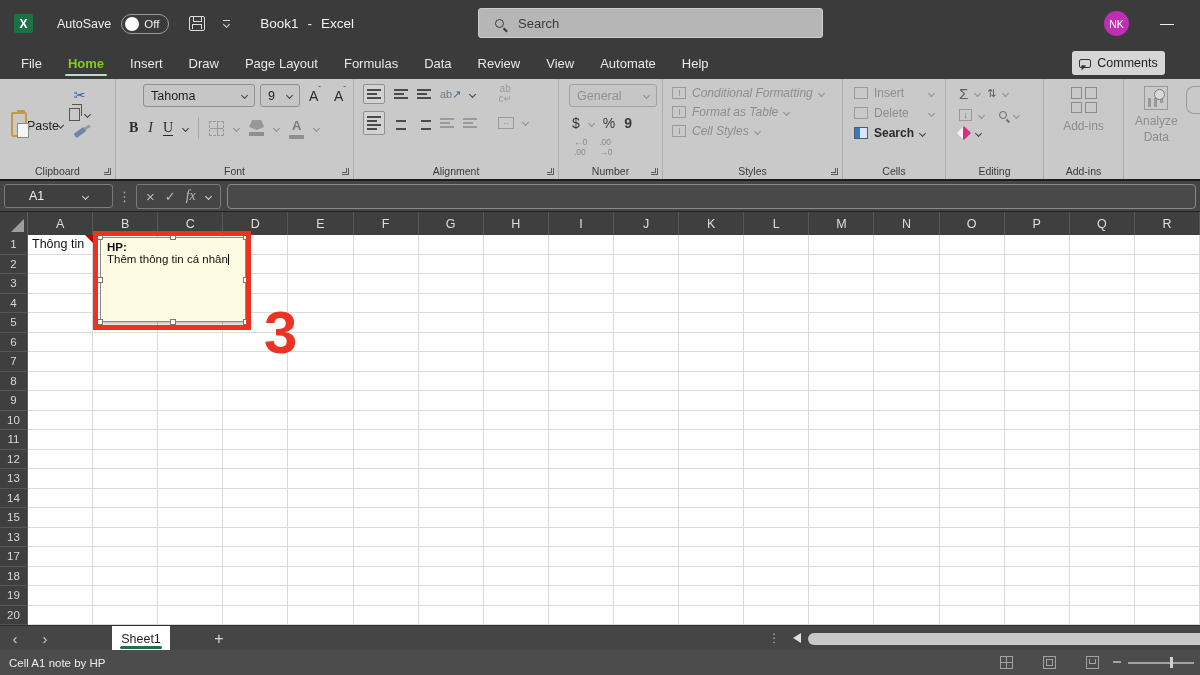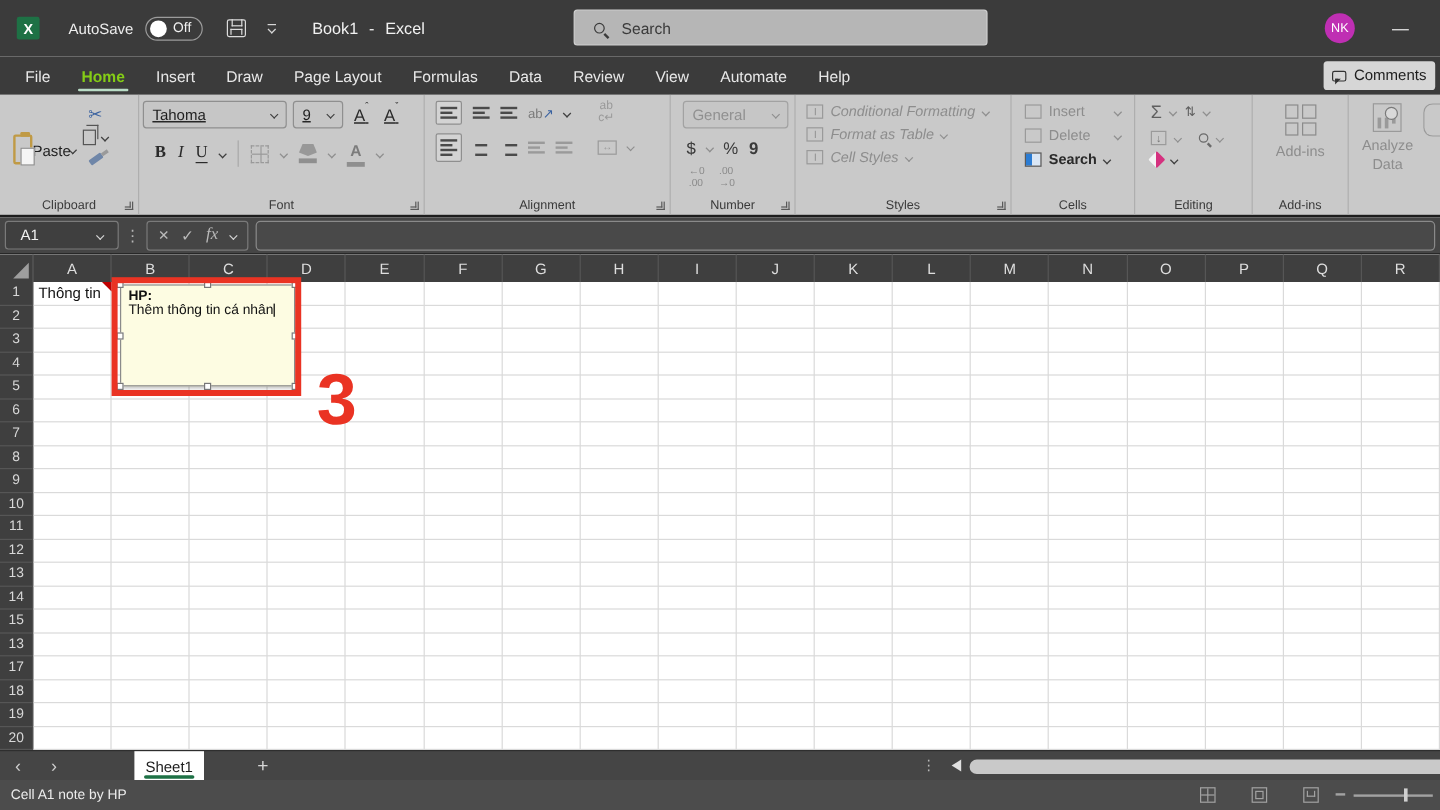--- a/index.html
+++ b/index.html
@@ -34,21 +34,21 @@
             background:#bf2fb3; color:#fff; font-size:10.5px; display:flex; align-items:center; justify-content:center; }
   .min-btn { position:absolute; left:1150px; top:12px; width:34px; height:22px; color:#efefef;
              display:flex; align-items:center; justify-content:center; font-size:14px; }
 
   
   .tabrow { height:32px; background:#3b3b3b; display:flex; align-items:center; color:#e8e8e8;
             font-size:13px; position:relative; padding-left:8px; }
   .tab { padding:0 13px; height:100%; display:flex; align-items:center; position:relative; cursor:pointer; }
   .tab.active { font-weight:bold; color:#84cc16; }
   .tab.active::after { content:""; position:absolute; left:10px; right:10px; bottom:3px; height:2.5px; background:#b9dcc6; border-radius:2px; }
-  .comments-btn { position:absolute; left:1103px; top:4px; width:93px; height:24px; background:#d6d6d6;
+  .comments-btn { position:absolute; left:1072px; top:4px; width:93px; height:24px; background:#d6d6d6;
                   border-radius:3px; color:#1e1e1e; font-size:12.5px; display:flex; align-items:center; justify-content:center; gap:6px; }
   .bubble { width:12px; height:9px; border:1.4px solid #333; border-radius:2px; position:relative; }
   .bubble::after { content:""; position:absolute; left:1px; bottom:-4px; border:3px solid transparent; border-top-color:#333; border-left-color:#333; width:0; height:0; transform:scale(.8); }
 
   
   .ribbon { height:102px; background:#c9c9c9; display:flex; border-bottom:2px solid #1d1d1d; position:relative; overflow:hidden; }
   .rgroup { position:relative; border-right:1px solid #aeaeae; padding:5px 3px 16px; flex:none; }
   .glabel { position:absolute; bottom:2px; left:0; right:0; text-align:center; font-size:10.5px; color:#3a3a3a; }
   .launcher { position:absolute; bottom:4px; right:4px; width:7px; height:7px; border-right:1.3px solid #5a5a5a; border-bottom:1.3px solid #5a5a5a; }
   .launcher::before { content:""; position:absolute; right:1px; bottom:1px; width:4px; height:4px; border-right:1.3px solid #5a5a5a; border-bottom:1.3px solid #5a5a5a; transform:rotate(0deg); }
@@ -64,21 +64,21 @@
   .paste-txt { font-size:12.5px; color:#1e1e1e; margin-top:4px; }
   .clip-col { display:flex; flex-direction:column; gap:6px; margin-left:6px; margin-top:4px; align-items:center; }
   .scissors { font-size:14px; color:#3a62a0; line-height:1; }
   .copy-ic { width:11px; height:13px; border:1.4px solid #555; position:relative; background:#c9c9c9; }
   .copy-ic::before { content:""; position:absolute; left:2px; top:-5px; width:9px; height:11px; border:1.4px solid #555; border-bottom:none; border-left:none; }
   .brush { width:12px; height:5px; background:#6f86a8; border-radius:1px; position:relative; transform:rotate(-35deg); margin-top:3px; }
   .brush::after { content:""; position:absolute; right:-6px; top:1px; width:6px; height:3px; background:#9a9a9a; }
 
   
   .g-font { width:238px; }
-  .frow { display:flex; align-items:center; gap:5px; margin-left:0;text-decoration:underline; }
+  .frow { display:flex; align-items:center; gap:5px; margin-left:24px; }
   .combo { height:23px; background:#c6c6c6; border:1px solid #8f8f8f; border-radius:3px;
            display:flex; align-items:center; justify-content:space-between; padding:0 7px; font-size:12.5px; color:#1e1e1e; }
   .combo.disabled { color:#909090; border-color:#a2a2a2; }
   .fname { width:120px; }
   .fsize { width:42px; }
   .grow-a { font-size:14px; color:#2a2a2a; font-weight:500; position:relative; padding:0 4px; }
   .grow-a sup { font-size:8px; position:relative; top:-4px; }
   .frow2 { margin-top:10px; display:flex; align-items:center; gap:10px; margin-left:10px; }
   .bld { font-weight:bold; font-size:14px; color:#2a2a2a; font-family:"Liberation Serif",serif; }
   .itl { font-style:italic; font-size:14px; color:#2a2a2a; font-family:"Liberation Serif",serif; }
@@ -149,22 +149,22 @@
   .g-analyze { border-right:none; flex:1; display:flex; align-items:flex-start; }
   .an-col { display:flex; flex-direction:column; align-items:center; margin-left:8px; }
   .an-ic { width:24px; height:24px; border:1.5px solid #9a9a9a; margin-top:2px; position:relative; }
   .an-ic::before { content:""; position:absolute; left:3px; bottom:2px; width:3px; height:9px; background:#9a9a9a; box-shadow:6px 0 #9a9a9a, 12px -4px #9a9a9a; }
   .an-ic::after { content:""; position:absolute; right:2px; top:2px; width:9px; height:9px; border:1.6px solid #7a7a7a; border-radius:50%; background:#d9d9d9; }
   .an-txt { font-size:12px; color:#8d8d8d; text-align:center; line-height:1.3; margin-top:4px; }
   .cut-shape { margin-left:8px; margin-top:2px; width:30px; height:28px; border:1.5px solid #9a9a9a; border-radius:8px 8px 0 8px; border-right:none; }
 
   
   .formularow { height:31px; background:#454545; display:flex; align-items:center; padding:0 4px; border-bottom:1px solid #222; }
-  .namebox { width:95px; height:24px; border:1px solid #7a7a7a; border-radius:3px; background:#3f3f3f;
-             color:#f0f0f0; font-size:12.5px; display:flex; align-items:center; padding:0 12px; }
+  .namebox { width:109px; height:24px; border:1px solid #7a7a7a; border-radius:3px; background:#3f3f3f;
+             color:#f0f0f0; font-size:12.5px; display:flex; align-items:center; padding:0 24px; }
   .namebox .chev { margin-left:auto; }
   .fdots { color:#b5b5b5; font-size:13px; margin:0 5px; letter-spacing:0; }
   .fxgroup { height:25px; border:1px solid #7a7a7a; border-radius:3px; display:flex; align-items:center;
              gap:10px; padding:0 9px; color:#b9b9b9; font-size:13px; }
   .fx { font-style:italic; font-family:"Liberation Serif",serif; font-size:14px; }
   .finput { flex:1; height:25px; margin-left:6px; background:#494949; border:1px solid #8a8a8a; border-radius:4px; }
 
   
   .sheet { height:413px; display:flex; flex-direction:column; background:#fff; }
   .colheads { height:23px; background:#3f3f3f; display:flex; flex:none; }

